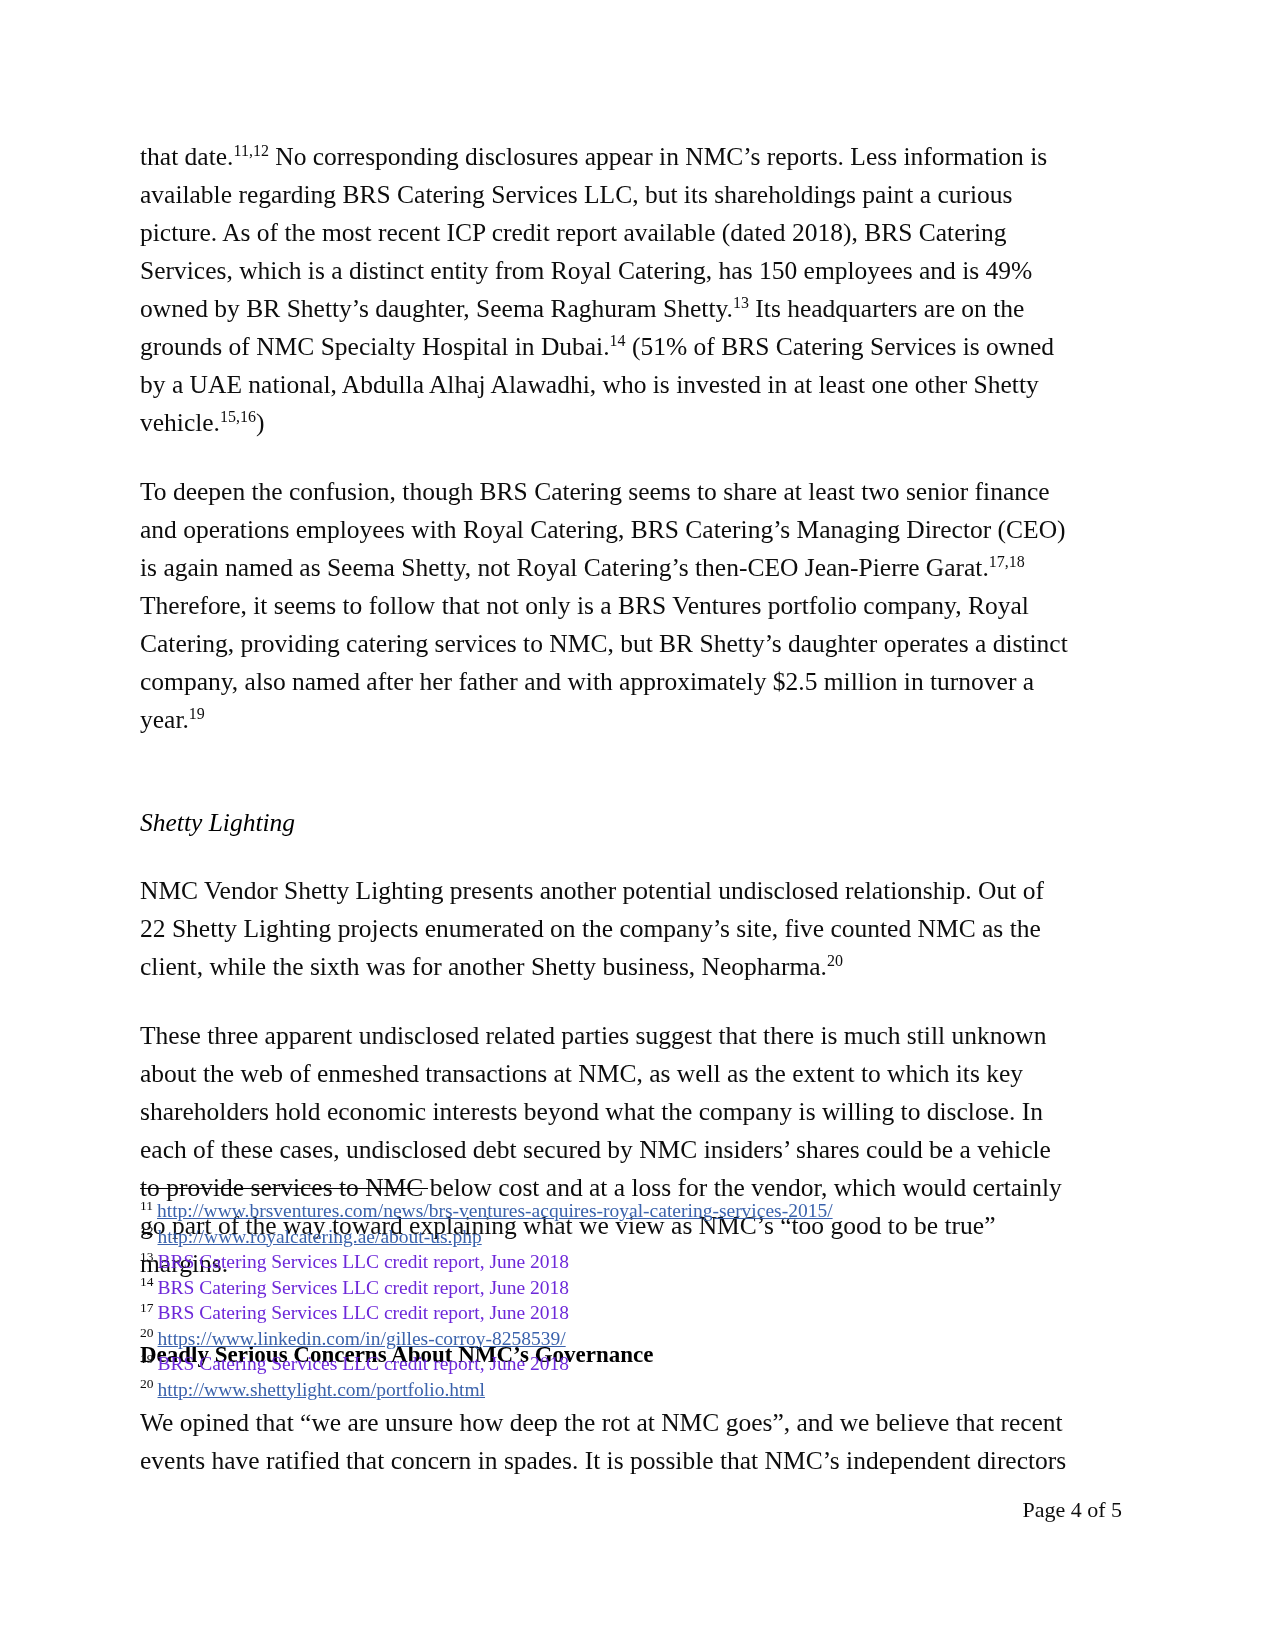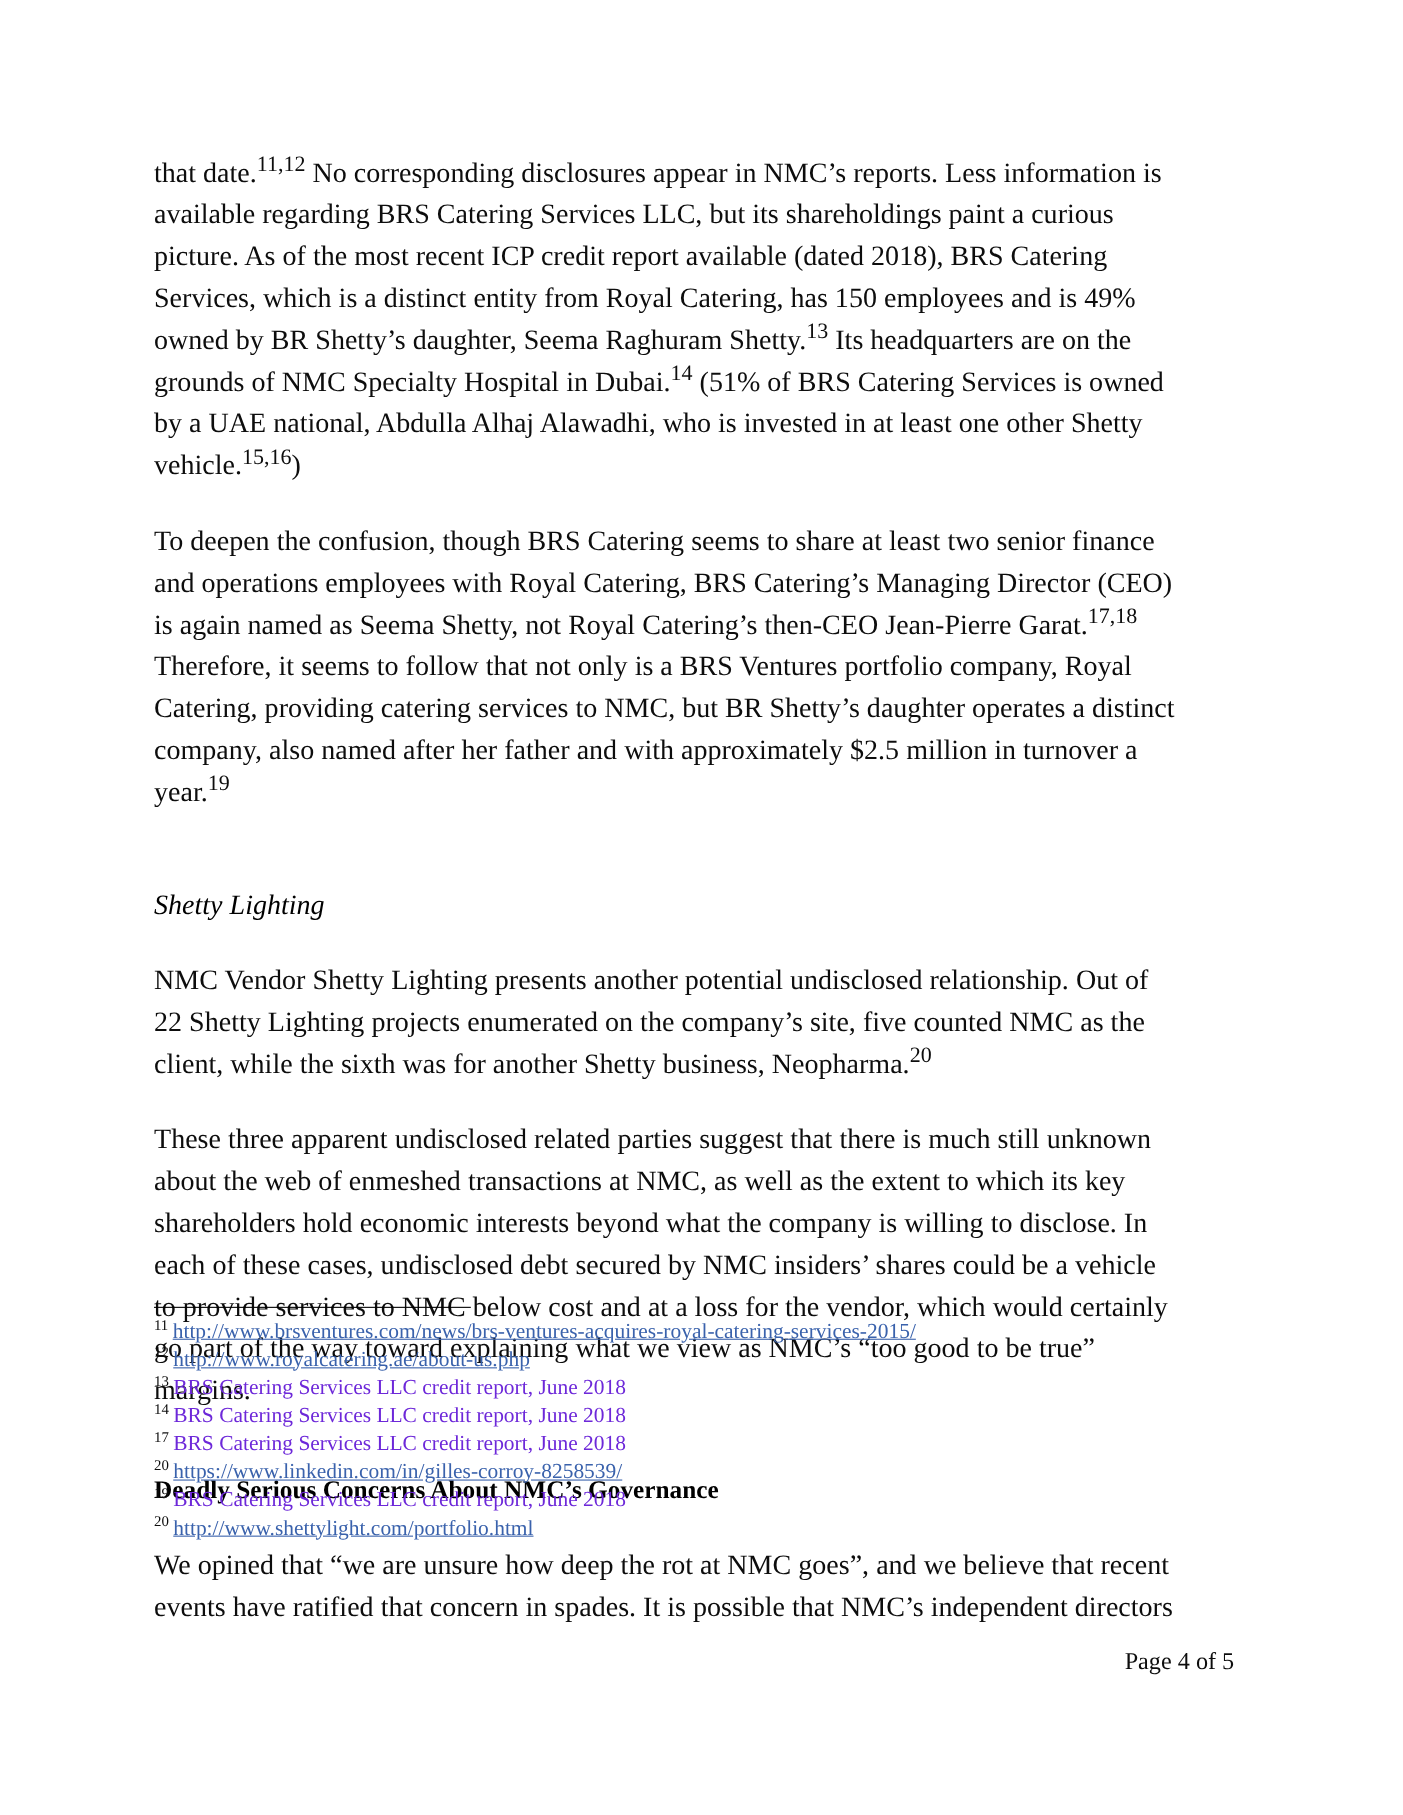--- a/index.html
+++ b/index.html
@@ -28,21 +28,21 @@
     font-size: 25.5px;
     line-height: 38px;
     margin: 0 0 31px 0;
     text-align: left;
     color: #0d0d0d;
   }
   p.body-par.tight {
     margin-bottom: 0;
   }
   sup.fn {
-    font-size: 20px;
+    font-size: 16px;
     vertical-align: super;
     line-height: 0;
   }
   .subhead-italic {
     font-size: 25.5px;
     line-height: 38px;
     font-style: italic;
     margin: 0 0 30px 0;
   }
   .section-head {

